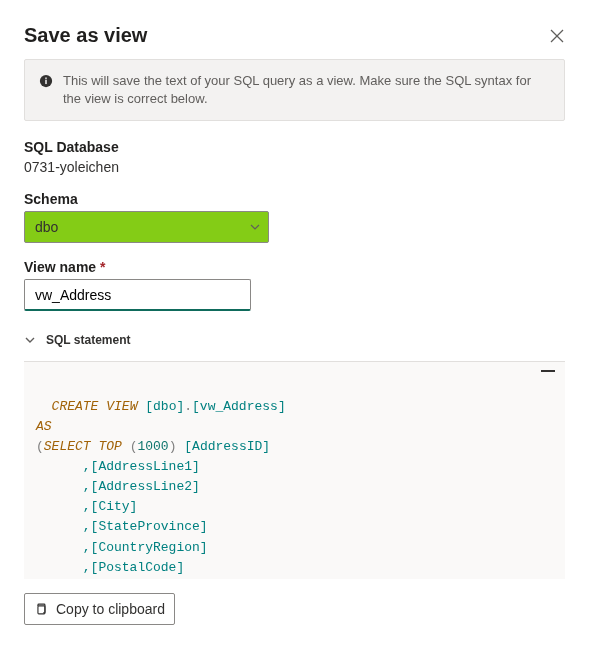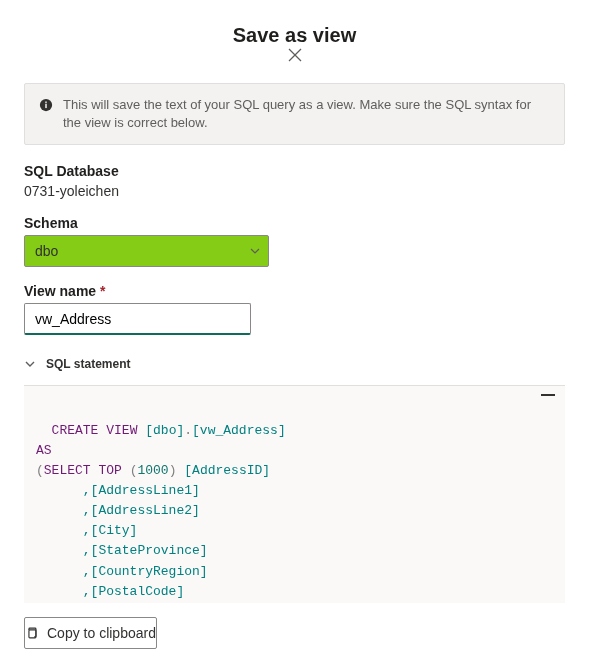--- a/index.html
+++ b/index.html
@@ -10,22 +10,21 @@
     background: #fff;
     width: 589px;
     height: 649px;
     padding: 24px;
     position: relative;
   }
   .header {
     display: flex;
     justify-content: space-between;
     align-items: center;
-    margin-bottom: 20px;
-    flex-direction: column;
+    margin-bottom: 12px;
   }
   .title {
     font-size: 20px;
     font-weight: 600;
     color: #201f1e;
   }
   .close-icon {
     width: 16px;
     height: 16px;
     cursor: pointer;
@@ -132,27 +131,27 @@
     margin-bottom: 14px;
   }
   .code-block .minimap {
     position: absolute;
     top: 8px;
     right: 10px;
     width: 14px;
     height: 2px;
     background: #323130;
   }
-  .kw-blue { color: #701a75; }
+  .kw-blue { color: #a16207; font-style: italic; }
   .kw-teal { color: #008080; }
   .kw-green { color: #0f766e; }
   .kw-gray { color: #808080; }
   .btn {
     height: 32px;
-    padding: 0 0;
+    padding: 0 9px;
     border-radius: 2px;
     font-size: 14px;
     cursor: pointer;
     display: inline-flex;
     align-items: center;
     gap: 8px;
     background: #fff;
     border: 1px solid #8a8886;
     color: #323130;
   }

